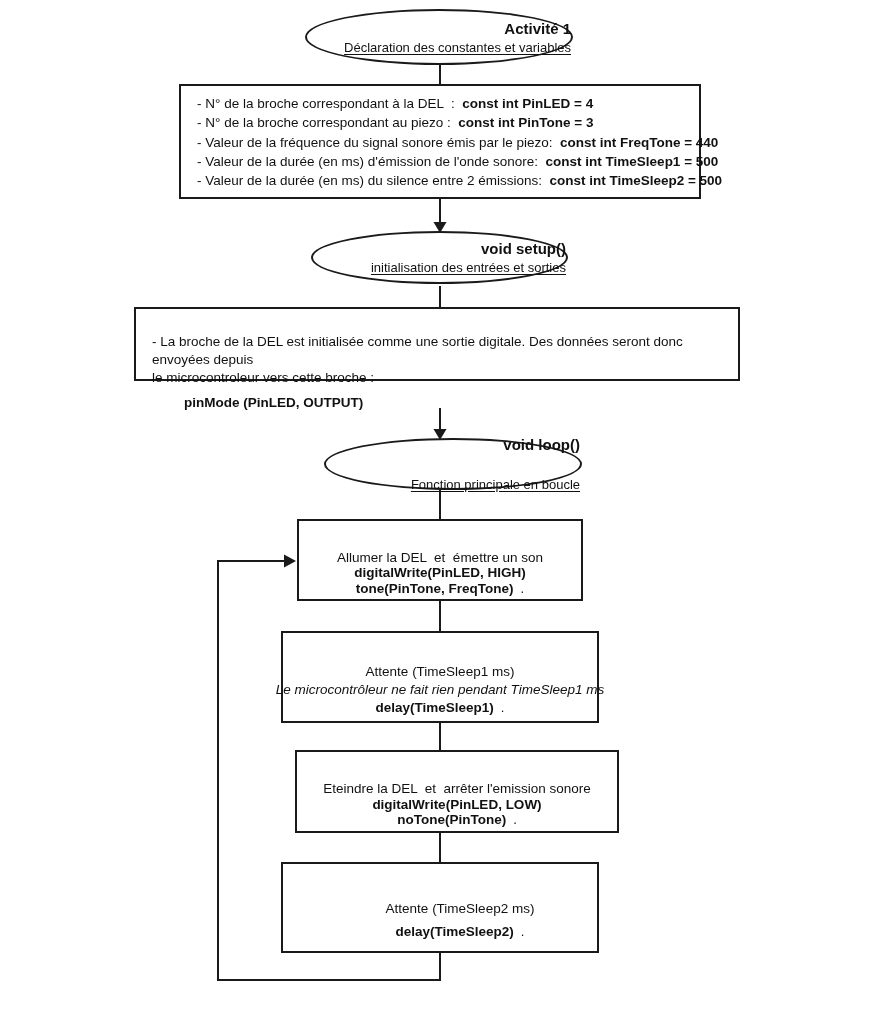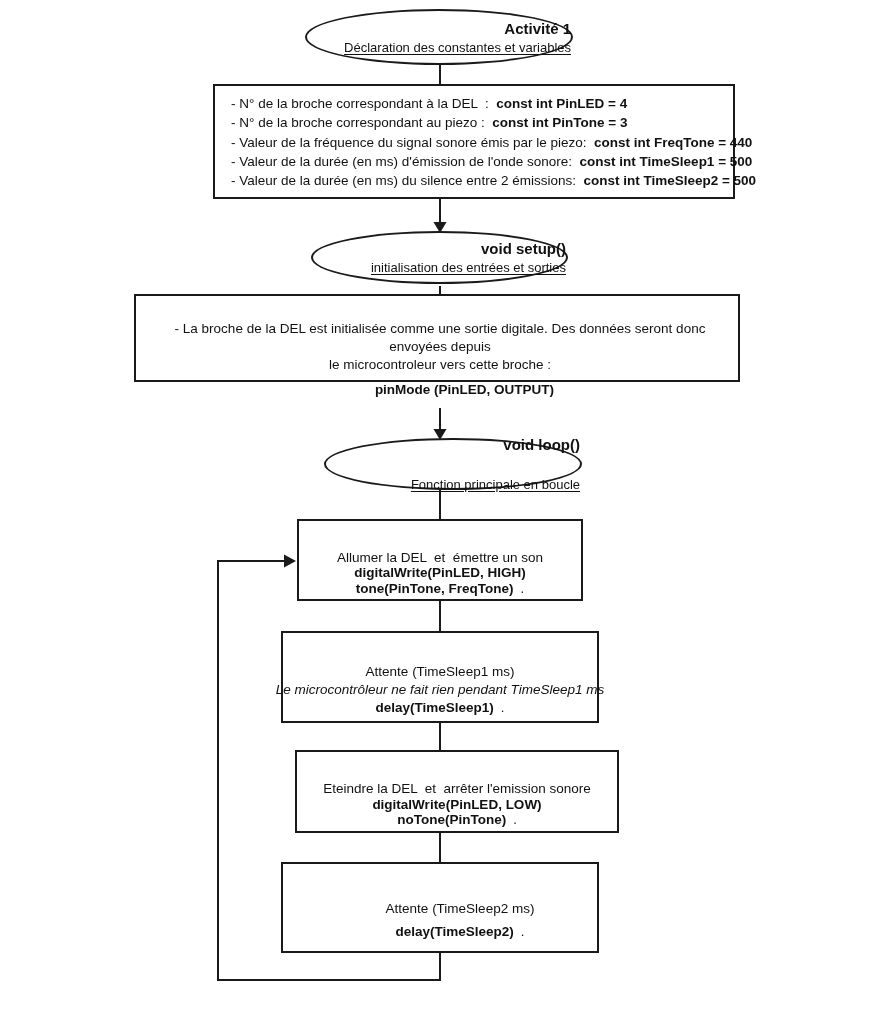--- a/index.html
+++ b/index.html
@@ -47,37 +47,36 @@
     white-space: pre;
   }
   .box {
     position: absolute;
     box-sizing: border-box;
     background: #ffffff;
     border: 2px solid #1a1a1a;
   }
   .constants-box {
     padding: 8px 8px 0 16px;
-    margin-left: 34px;
   }
   .crow {
     font-size: 13.5px;
     line-height: 19.3px;
     white-space: pre;
   }
   .b { font-weight: bold; }
   .setup-box {
     padding: 24px 10px 0 16px;
     font-size: 13.5px;
     line-height: 18px;
   }
   .setup-line { white-space: pre-wrap; }
   .setup-code {
     margin-top: 7px;
-    margin-left: 49px;
+    margin-left: 32px;
     font-weight: bold;
   }
   .loop-box {
     display: flex;
     flex-direction: column;
     align-items: center;
     justify-content: space-evenly;
     text-align: center;
     padding: 3px 0;
     font-size: 13.5px;
@@ -133,21 +132,21 @@
     <div class="crow"><span>- Valeur de la fréquence du signal sonore émis par le piezo:  </span><span class="b">const int FreqTone = 440</span></div>
     <div class="crow"><span>- Valeur de la durée (en ms) d'émission de l'onde sonore:  </span><span class="b">const int TimeSleep1 = 500</span></div>
     <div class="crow"><span>- Valeur de la durée (en ms) du silence entre 2 émissions:  </span><span class="b">const int TimeSleep2 = 500</span></div>
   </div>
 
   <div class="oval" style="left:311px; top:231px; width:257px; height:53px;">
     <div class="oval-title">void setup()</div>
     <div class="oval-sub">initialisation des entrées et sorties</div>
   </div>
 
-  <div class="box setup-box" style="left:134px; top:294px; width:606px; height:88px;text-align:center;">
+  <div class="box setup-box" style="left:134px; top:307px; width:606px; height:74px;">
     <div class="setup-line">- La broche de la DEL est initialisée comme une sortie digitale. Des données seront donc envoyées depuis</div>
     <div class="setup-line">le microcontroleur vers cette broche :</div>
     <div class="setup-code">pinMode (PinLED, OUTPUT)</div>
   </div>
 
   <div class="oval" style="left:324px; top:438px; width:258px; height:52px;gap:24px;">
     <div class="oval-title">void loop()</div>
     <div class="oval-sub">Fonction principale en boucle</div>
   </div>
 

